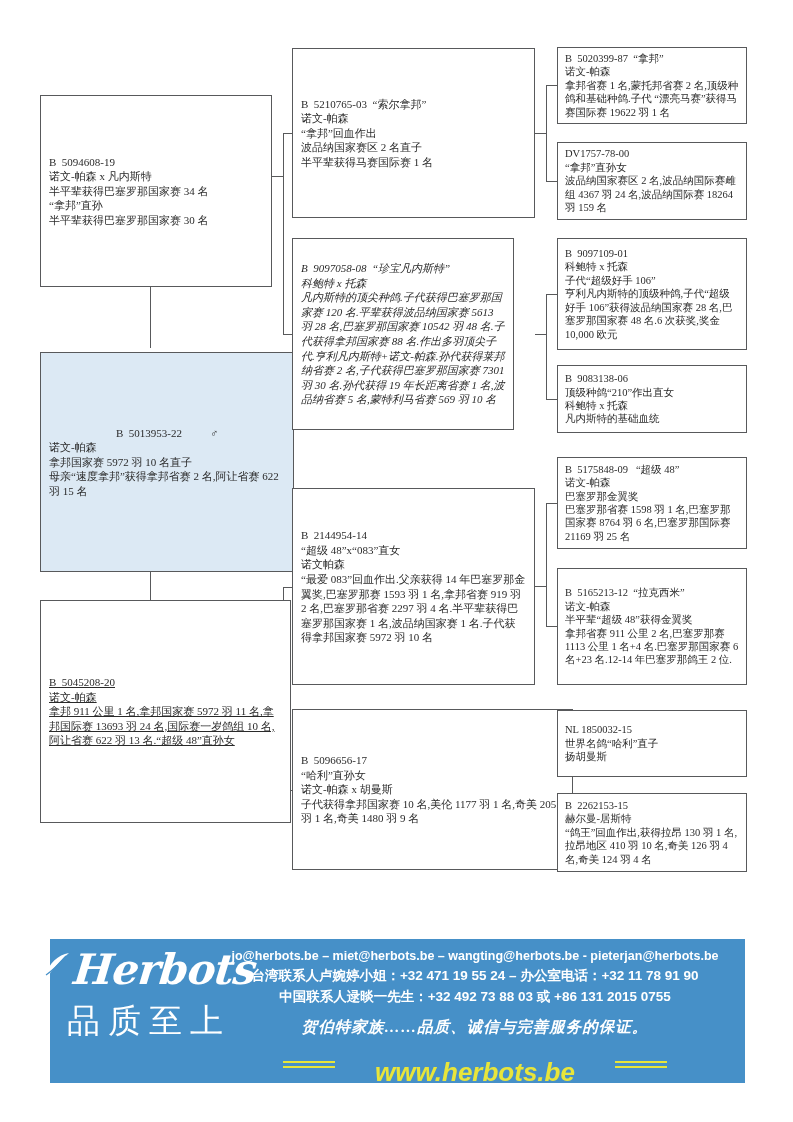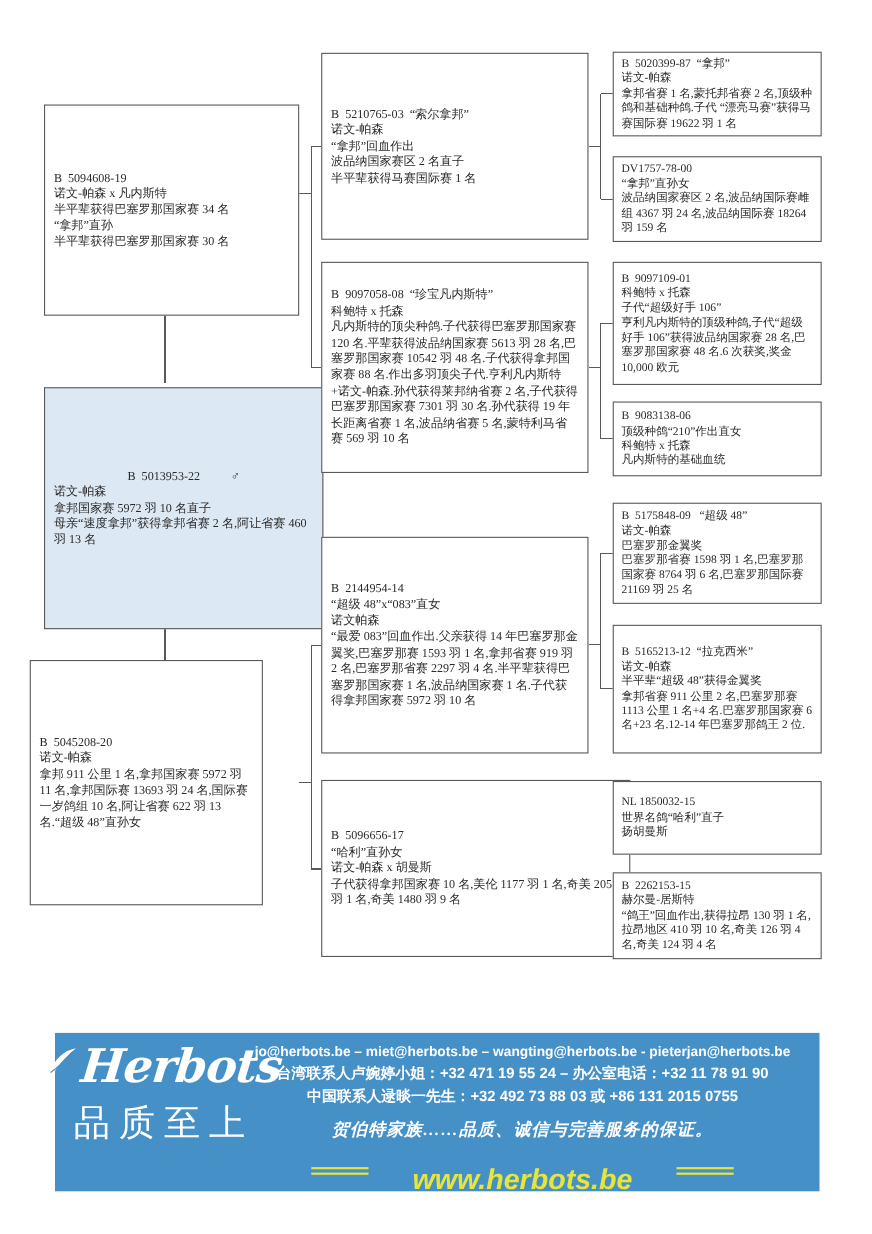--- a/index.html
+++ b/index.html
@@ -14,23 +14,23 @@
     padding:20px 8px;font-size:11px;line-height:1.32;
   }
   .pbox .line{white-space:pre-wrap;}
   .box-main{background:#dce9f4;}
   .col-r{font-size:10.5px;line-height:1.28;padding:4px 7px;}
   .ring-line{white-space:pre-wrap;}
   .sex{font-size:11px;margin-left:28px;}
   
   .box-l1{left:40px;top:95px;width:232px;height:192px;}
   .box-l2{left:40px;top:352px;width:254px;height:220px;align-items:center;}
-  .box-l3{left:27px;top:600px;width:212px;height:223px;}
+  .box-l3{left:40px;top:600px;width:251px;height:223px;text-decoration:underline;}
   .box-m1{left:292px;top:48px;width:243px;height:170px;}
-  .box-m2{left:292px;top:238px;width:243px;height:192px;}
+  .box-m2{left:292px;top:238px;width:222px;height:192px;font-style:italic;}
   .box-m3{left:292px;top:488px;width:243px;height:197px;}
   .box-m4{left:292px;top:709px;width:281px;height:161px;}
   .box-r1{left:557px;top:47px;width:190px;height:77px;}
   .box-r2{left:557px;top:142px;width:190px;height:78px;}
   .box-r3{left:557px;top:238px;width:190px;height:112px;}
   .box-r4{left:557px;top:365px;width:190px;height:68px;}
   .box-r5{left:557px;top:457px;width:190px;height:92px;}
   .box-r6{left:557px;top:568px;width:190px;height:117px;}
   .box-r7{left:557px;top:710px;width:190px;height:67px;}
   .box-r8{left:557px;top:793px;width:190px;height:79px;}
@@ -87,21 +87,21 @@
       <div class="line">“拿邦”直孙</div>
       <div class="line">半平辈获得巴塞罗那国家赛 30 名</div>
     </div>
 </div>
 
 <div class="pbox box-l2 box-main">
   <div class="ring-line"><span>B  5013953-22</span><span class="sex">♂</span></div>
   <div>
       <div class="line">诺文-帕森</div>
       <div class="line">拿邦国家赛 5972 羽 10 名直子</div>
-      <div class="line">母亲“速度拿邦”获得拿邦省赛 2 名,阿让省赛 460 羽 13 名</div>
+      <div class="line">母亲“速度拿邦”获得拿邦省赛 2 名,阿让省赛 622 羽 15 名</div>
     </div>
 </div>
 
 <div class="pbox box-l3">
   <div>
       <div class="line">B  5045208-20</div>
       <div class="line">诺文-帕森</div>
       <div class="line">拿邦 911 公里 1 名,拿邦国家赛 5972 羽 11 名,拿邦国际赛 13693 羽 24 名,国际赛一岁鸽组 10 名,阿让省赛 622 羽 13 名.“超级 48”直孙女</div>
     </div>
 </div>

